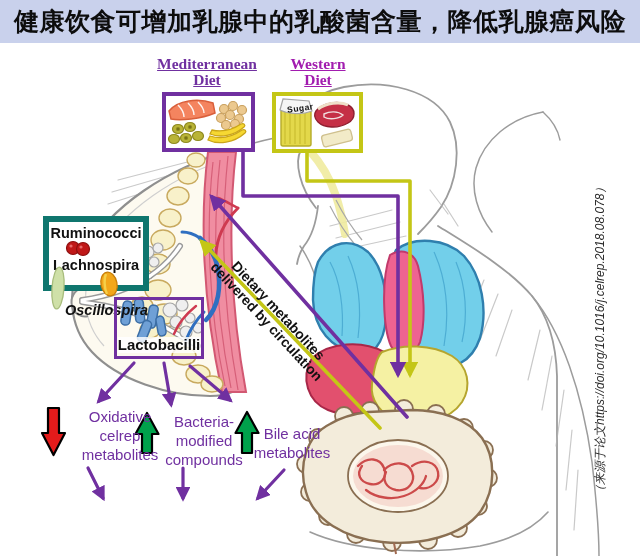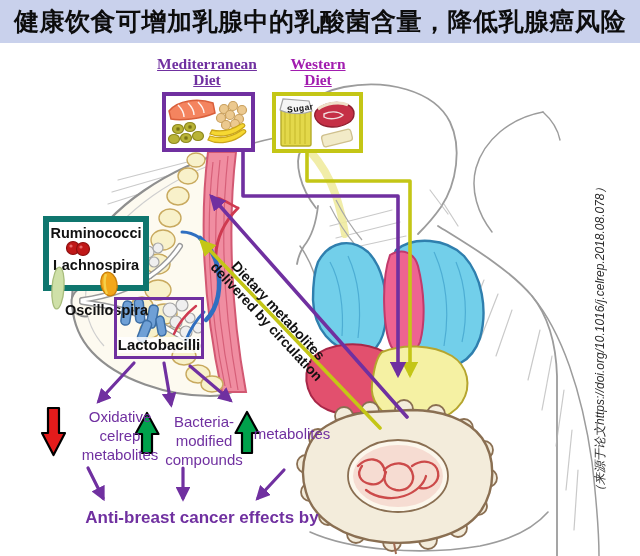--- a/index.html
+++ b/index.html
@@ -322,21 +322,21 @@
         <path d="M48,18 C54,15 62,15 67,19 C63,23 53,24 48,21 Z" fill="none" stroke="#f0dede" stroke-width="1.4"></path>
       </g>
       <rect x="46" y="36" width="30" height="12" rx="3" transform="rotate(-14 61 42)" fill="#f2ebc8" stroke="#cfc08e" stroke-width="1.3"></rect>
     </svg>
     <span class="abs sugar-lab">Sugar</span>
   </div>
 
   <div class="abs bactbox">
     <span class="bname" style="top:3px;">Ruminococci</span>
     <span class="bname" style="top:35px;text-align:center;">Lachnospira</span>
-    <span class="bname" style="top:80px;padding-left:16px;">Oscillospira</span>
+    <span class="bname" style="top:80px;padding-left:16px;font-style:italic;">Oscillospira</span>
     <svg class="abs" style="left:0;top:0;" width="100" height="91" viewBox="0 0 100 91">
       <g fill="#c01818" stroke="#8c0f0f" stroke-width="1.2">
         <circle cx="24" cy="26" r="6.5"></circle>
           <circle cx="34" cy="27" r="6.5"></circle>
         <circle cx="22" cy="24" r="1.6" fill="#e86a6a" stroke="none"></circle>
           <circle cx="32" cy="25" r="1.6" fill="#e86a6a" stroke="none"></circle>
       </g>
       <ellipse cx="9" cy="66" rx="6" ry="21" fill="#cfe0a8" stroke="#a8bd7d" stroke-width="1.3" transform="rotate(4 9 66)"></ellipse>
       <g>
         <ellipse cx="60" cy="62" rx="8" ry="12" fill="#f2a71b" stroke="#c97f08" stroke-width="1.3" transform="rotate(-12 60 62)"></ellipse>
@@ -358,23 +358,23 @@
     <span>Oxidative</span>
     <span>celrep</span>
     <span>metabolites</span>
   </div>
   <div class="abs metab m2">
     <span>Bacteria-</span>
     <span>modified</span>
     <span>compounds</span>
   </div>
   <div class="abs metab m3">
+    <span>Bile acid</span>
     <span>metabolites</span>
   </div>
 
   <div class="abs conclusion">
-    <span>Anti-breast cancer effects by</span>
   </div>
 
   <div class="abs srcnote">（来源于论文https://doi.org/10.1016/j.celrep.2018.08.078）</div>
 
 
 </div>
 
 </body></html>

